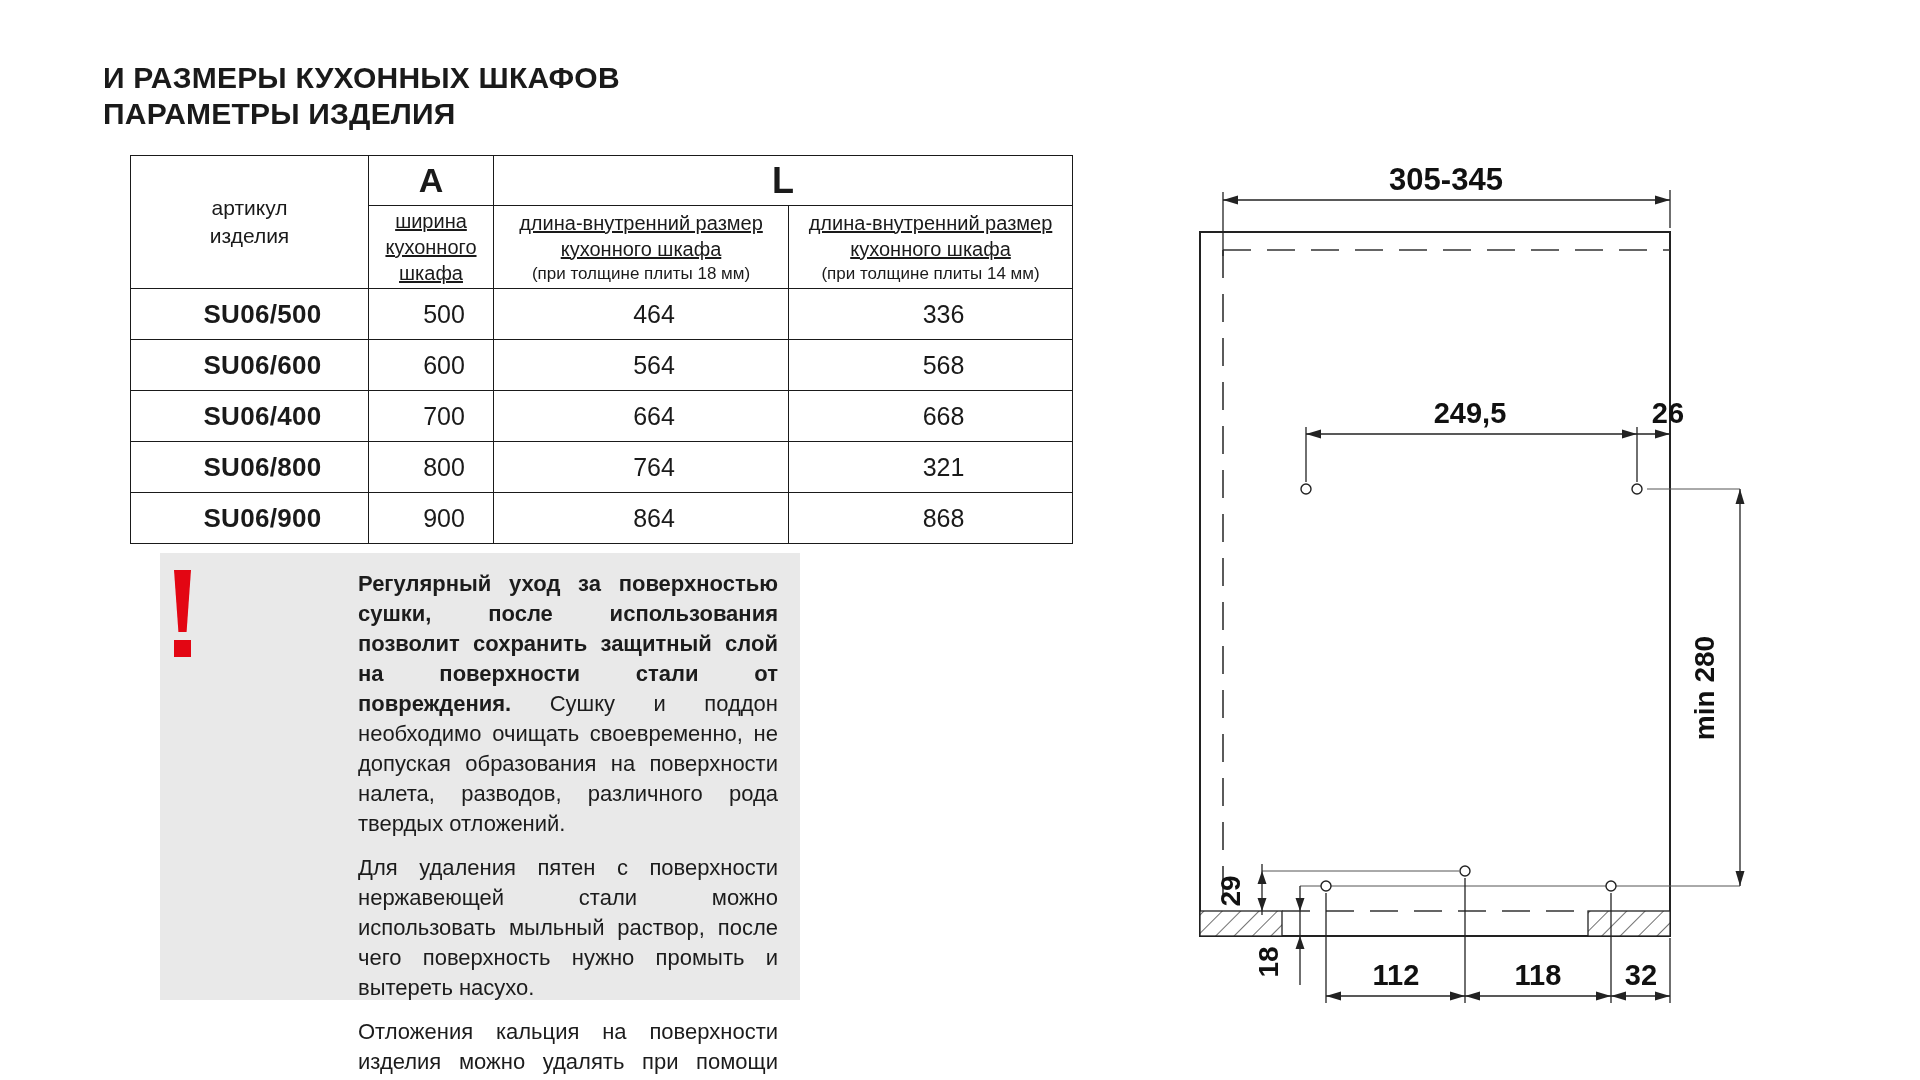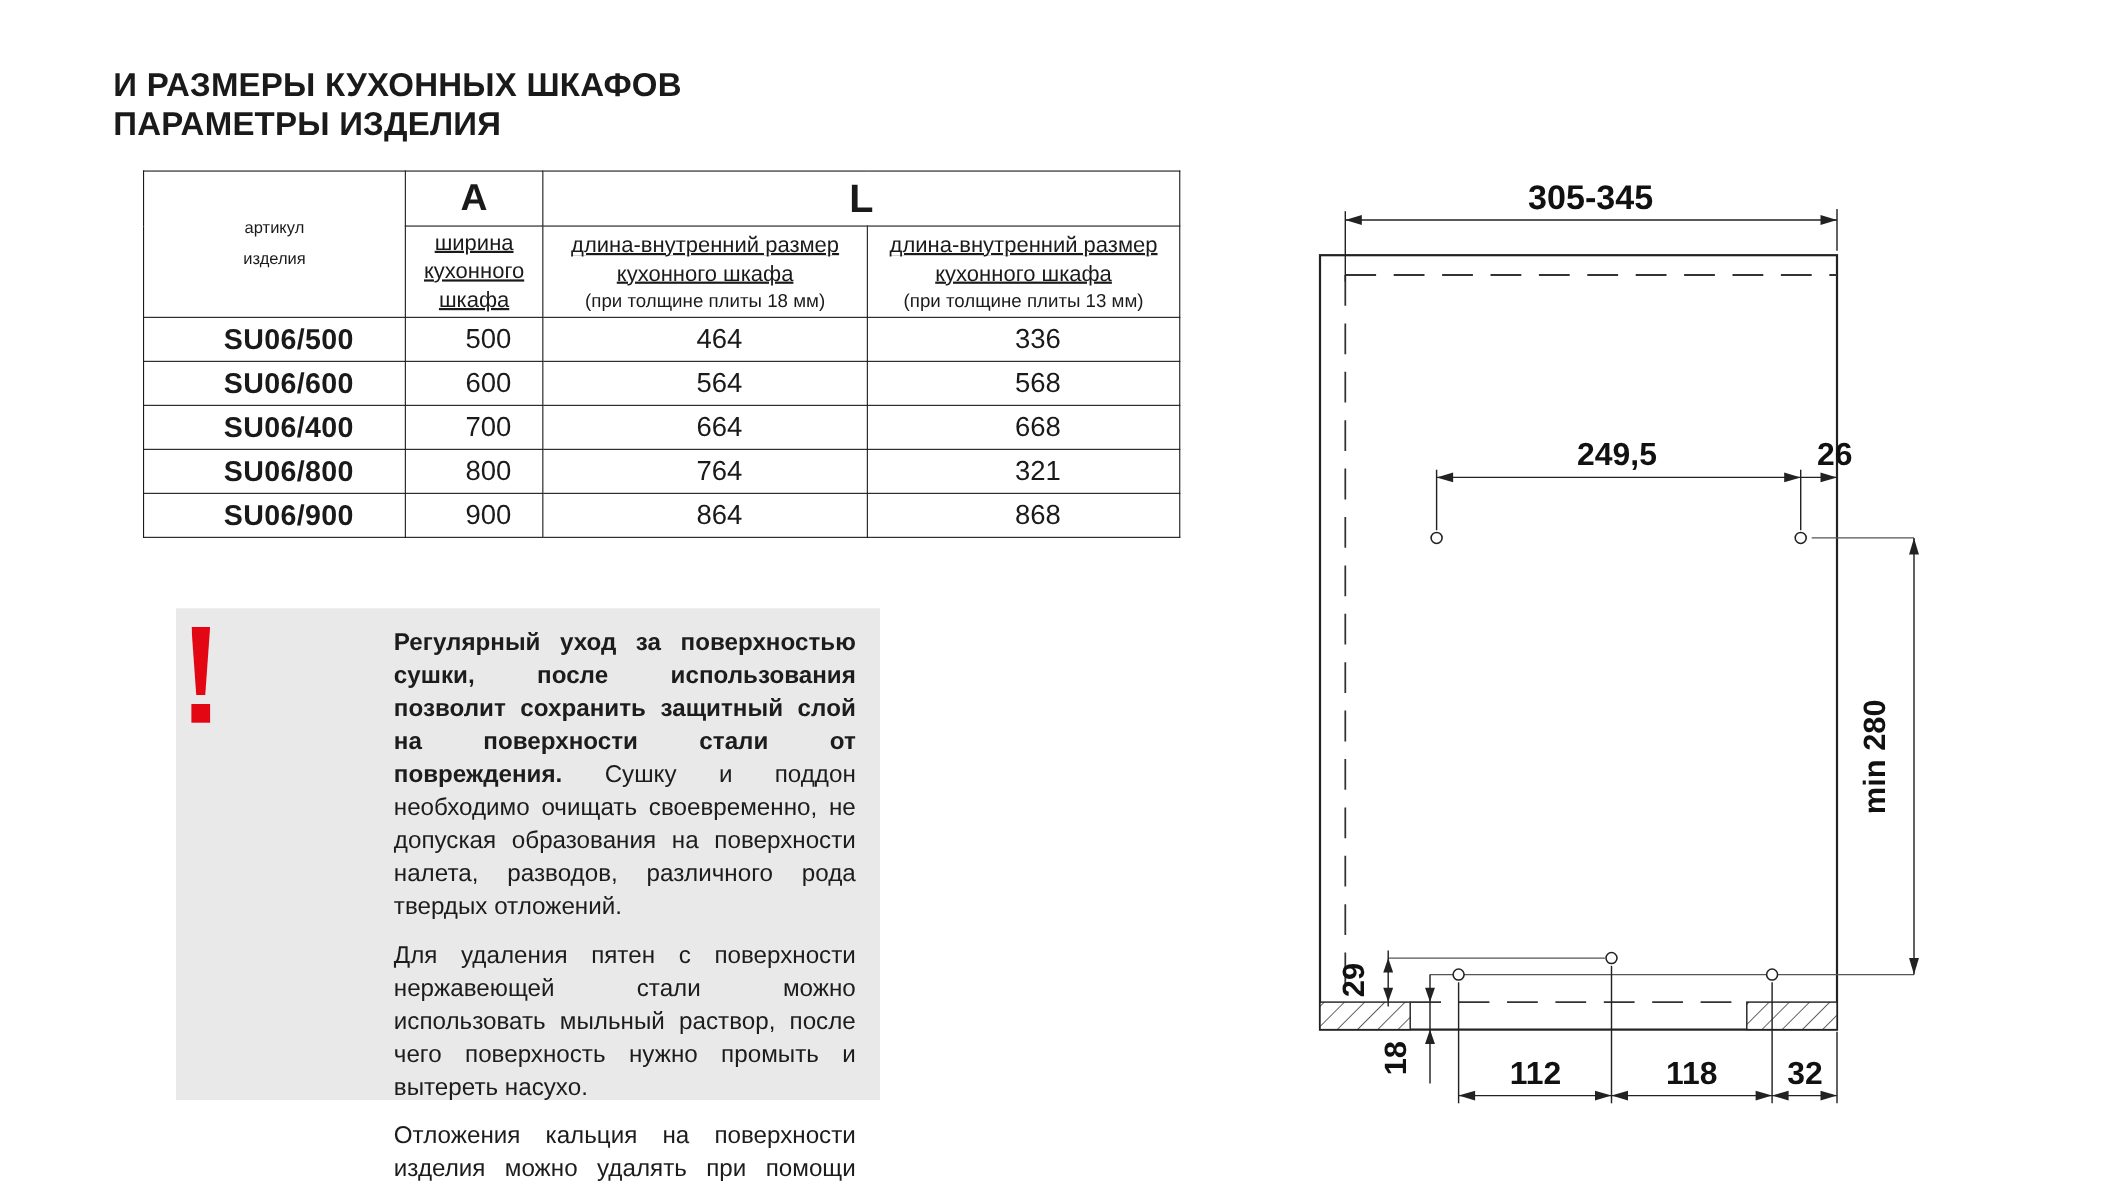--- a/index.html
+++ b/index.html
@@ -10,22 +10,22 @@
   .title { position:absolute; left:103px; top:60px; font-size:30px; font-weight:bold;
            line-height:36px; letter-spacing:0.2px; color:#1a1a1a; }
 
   
   table.spec { position:absolute; left:130px; top:155px; border-collapse:collapse;
                table-layout:fixed; }
   table.spec td { border:1px solid #1a1a1a; text-align:center; vertical-align:middle;
                   padding:0 4px; }
   tr.h1 td { height:50px; }
   tr.h2 td { height:83px; }
-  tr.dr td { height:40px; font-size:25px;padding-left:30px; }
-  td.c-art { font-size:15px; line-height:28px; white-space:pre-line; }
+  tr.dr td { height:51px; font-size:25px;padding-left:30px; }
+  td.c-art { font-size:21px; line-height:28px; white-space:pre-line; }
   td.cA { font-size:34px; font-weight:bold; }
   td.cL { font-size:36px; font-weight:bold; }
   tr.h2 .sub  { font-size:20px; line-height:26px;text-decoration:underline; }
   tr.h2 .note { font-size:17px; line-height:22px; margin-top:1px; }
   tr.dr td.art { font-weight:bold; font-size:26px; letter-spacing:0.3px; }
 
   
   .notice { position:absolute; left:160px; top:553px; width:640px; height:447px;
             background:#e9e9e9; padding:16px 22px 0 198px; }
   .notice p { font-size:22px; line-height:30px; text-align:justify; margin-bottom:14px;
@@ -72,21 +72,21 @@
     <tr class="h2">
       <td>
         <div class="sub">ширина кухонного шкафа</div>
       </td>
       <td>
         <div class="sub">длина-внутренний размер кухонного шкафа</div>
         <div class="note">(при толщине плиты 18 мм)</div>
       </td>
       <td>
         <div class="sub">длина-внутренний размер кухонного шкафа</div>
-        <div class="note">(при толщине плиты 13 мм)</div>
+        <div class="note">(при толщине плиты 14 мм)</div>
       </td>
     </tr>
     <tr class="dr">
       <td class="art">SU06/500</td>
       <td>500</td>
       <td>464</td>
       <td>336</td>
     </tr>
     <tr class="dr">
       <td class="art">SU06/600</td>

